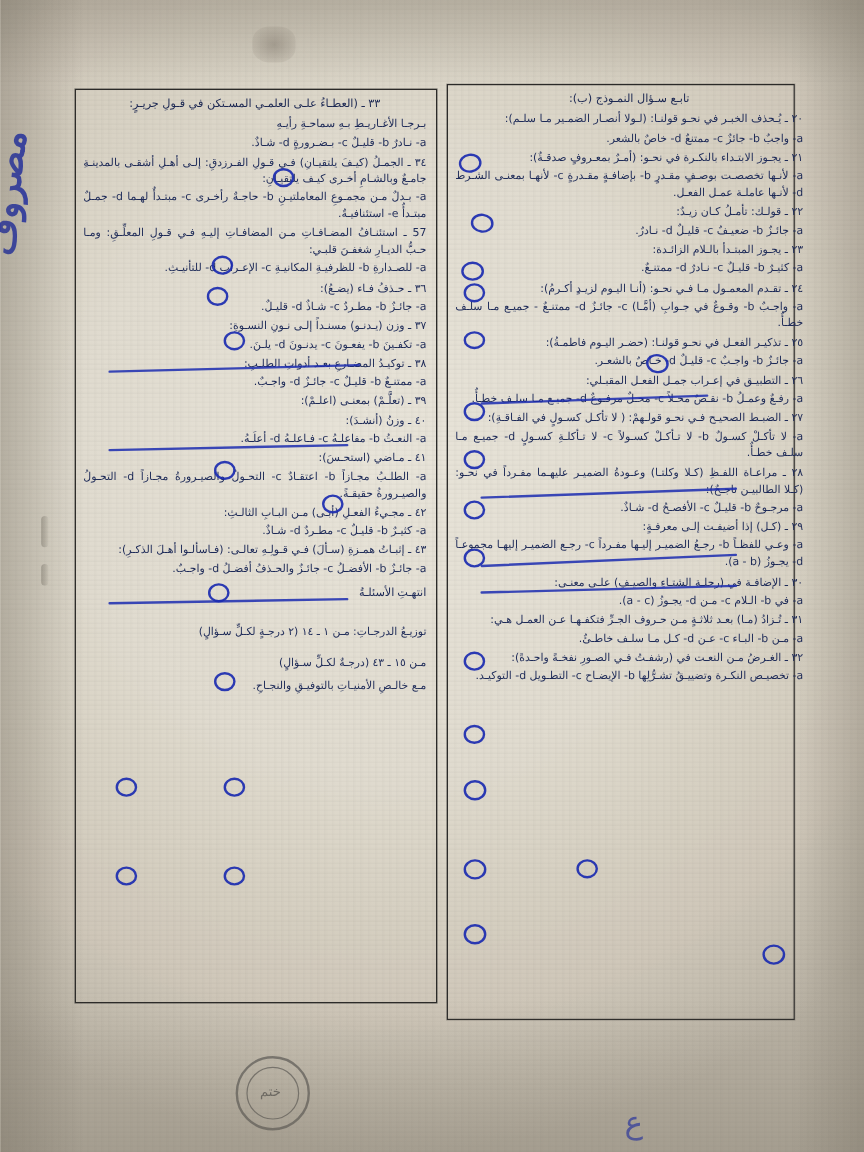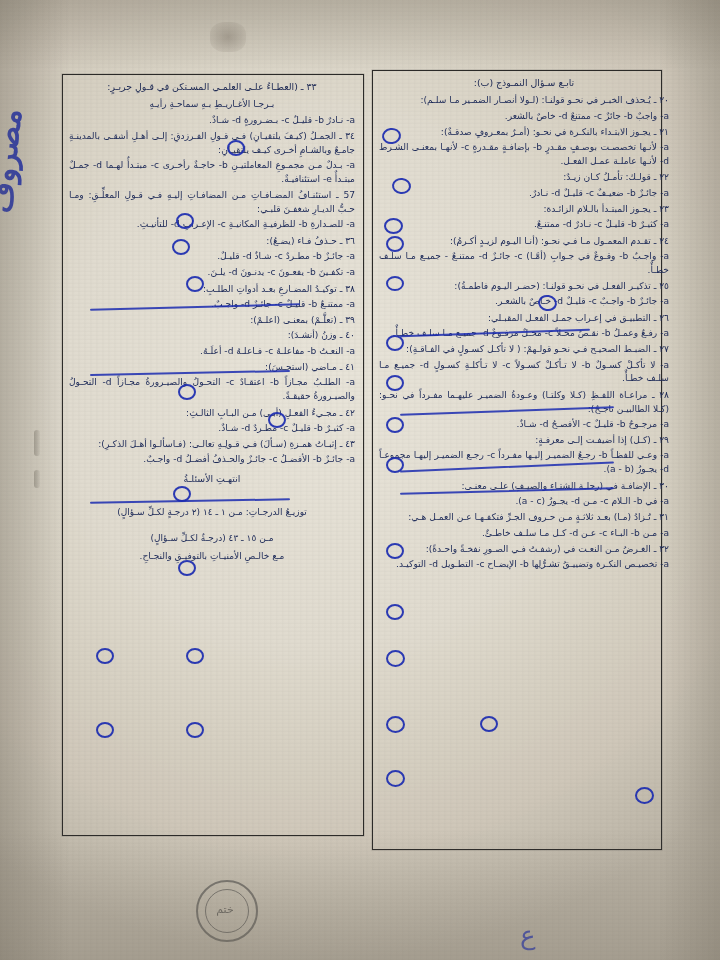--- a/index.html
+++ b/index.html
@@ -71,22 +71,22 @@
 
   .hdr{
     text-align:center;
     font-size:9.4px;
     margin:2px 0 4px 0;
     letter-spacing:0.2px;
     color:#1b2752;
   }
   .q{ margin:0 0 1.5px 0; }
   .opts{ margin:0 0 2.5px 0; }
-  .sec{ margin:5px 0 2px 0; font-size:9.4px; }
-  .center{ text-align:center; }
+  .sec{ margin:5px 0 2px 0; font-size:9.4px;font-family:Liberation Serif, serif; }
+  .center{ text-align:right; }
   .tail{ margin-top:18px; font-size:9px; line-height:1.6; }
 
   
   .ink{
     position:absolute;
     pointer-events:none;
   }
   .circle{
     border:2.1px solid #1b2bb0;
     border-radius:50%;
@@ -211,20 +211,21 @@
 
   <div class="q">٣٤ ـ الجمـلُ (كيـفَ يلتقيـانِ) فـي قـولِ الفـرزدقِ: إلـى أهـلِ أشقـى بالمدينـةِ جامـعٌ وبالشـامِ أخـرى كيـف يلتقيـانِ:</div>
   <div class="opts">a- بـدلٌ مـن مجمـوعِ المعاملتيـنِ b- حاجـةٌ رأخـرى c- مبتـدأٌ لهـما d- جمـلٌ مبتـدأٌ e- استئنافيـةٌ.</div>
 
   <div class="q">57 ـ استئنـافُ المضـافـاتِ مـن المضافـاتِ إليـهِ فـي قـولِ المعلِّـقِ: ومـا حـبُّ الديـارِ شغفـنَ قلبـي:</div>
   <div class="opts">a- للصـدارةِ b- للظرفيـةِ المكانيـةِ c- الإعـرابِ d- للتأنيـثِ.</div>
 
   <div class="q">٣٦ ـ حـذفُ فـاء (يضـعُ):</div>
   <div class="opts">a- جائـزٌ b- مطـردٌ c- شـاذٌ d- قليـلٌ.</div>
 
+  <div class="q">٣٧ ـ وزن (يـدنـو) مسنـداً إلـى نـونِ النسـوةِ:</div>
   <div class="opts">a- تكفـينَ b- يفعـونَ c- يدنـونَ d- يلـنَ.</div>
 
   <div class="q">٣٨ ـ توكيـدُ المضـارعِ بعـد أدواتِ الطلـبِ:</div>
   <div class="opts">a- ممتنـعٌ b- قليـلٌ c- جائـزٌ d- واجـبٌ.</div>
 
   <div class="q">٣٩ ـ (تعلَّـمْ) بمعنـى (اعلـمْ):</div>
 
   <div class="q">٤٠ ـ وزنُ (أنشـدَ):</div>
   <div class="opts">a- النعـتُ b- مفاعلـهُ c- فـاعلـهُ d- أعلَـهُ.</div>
 

